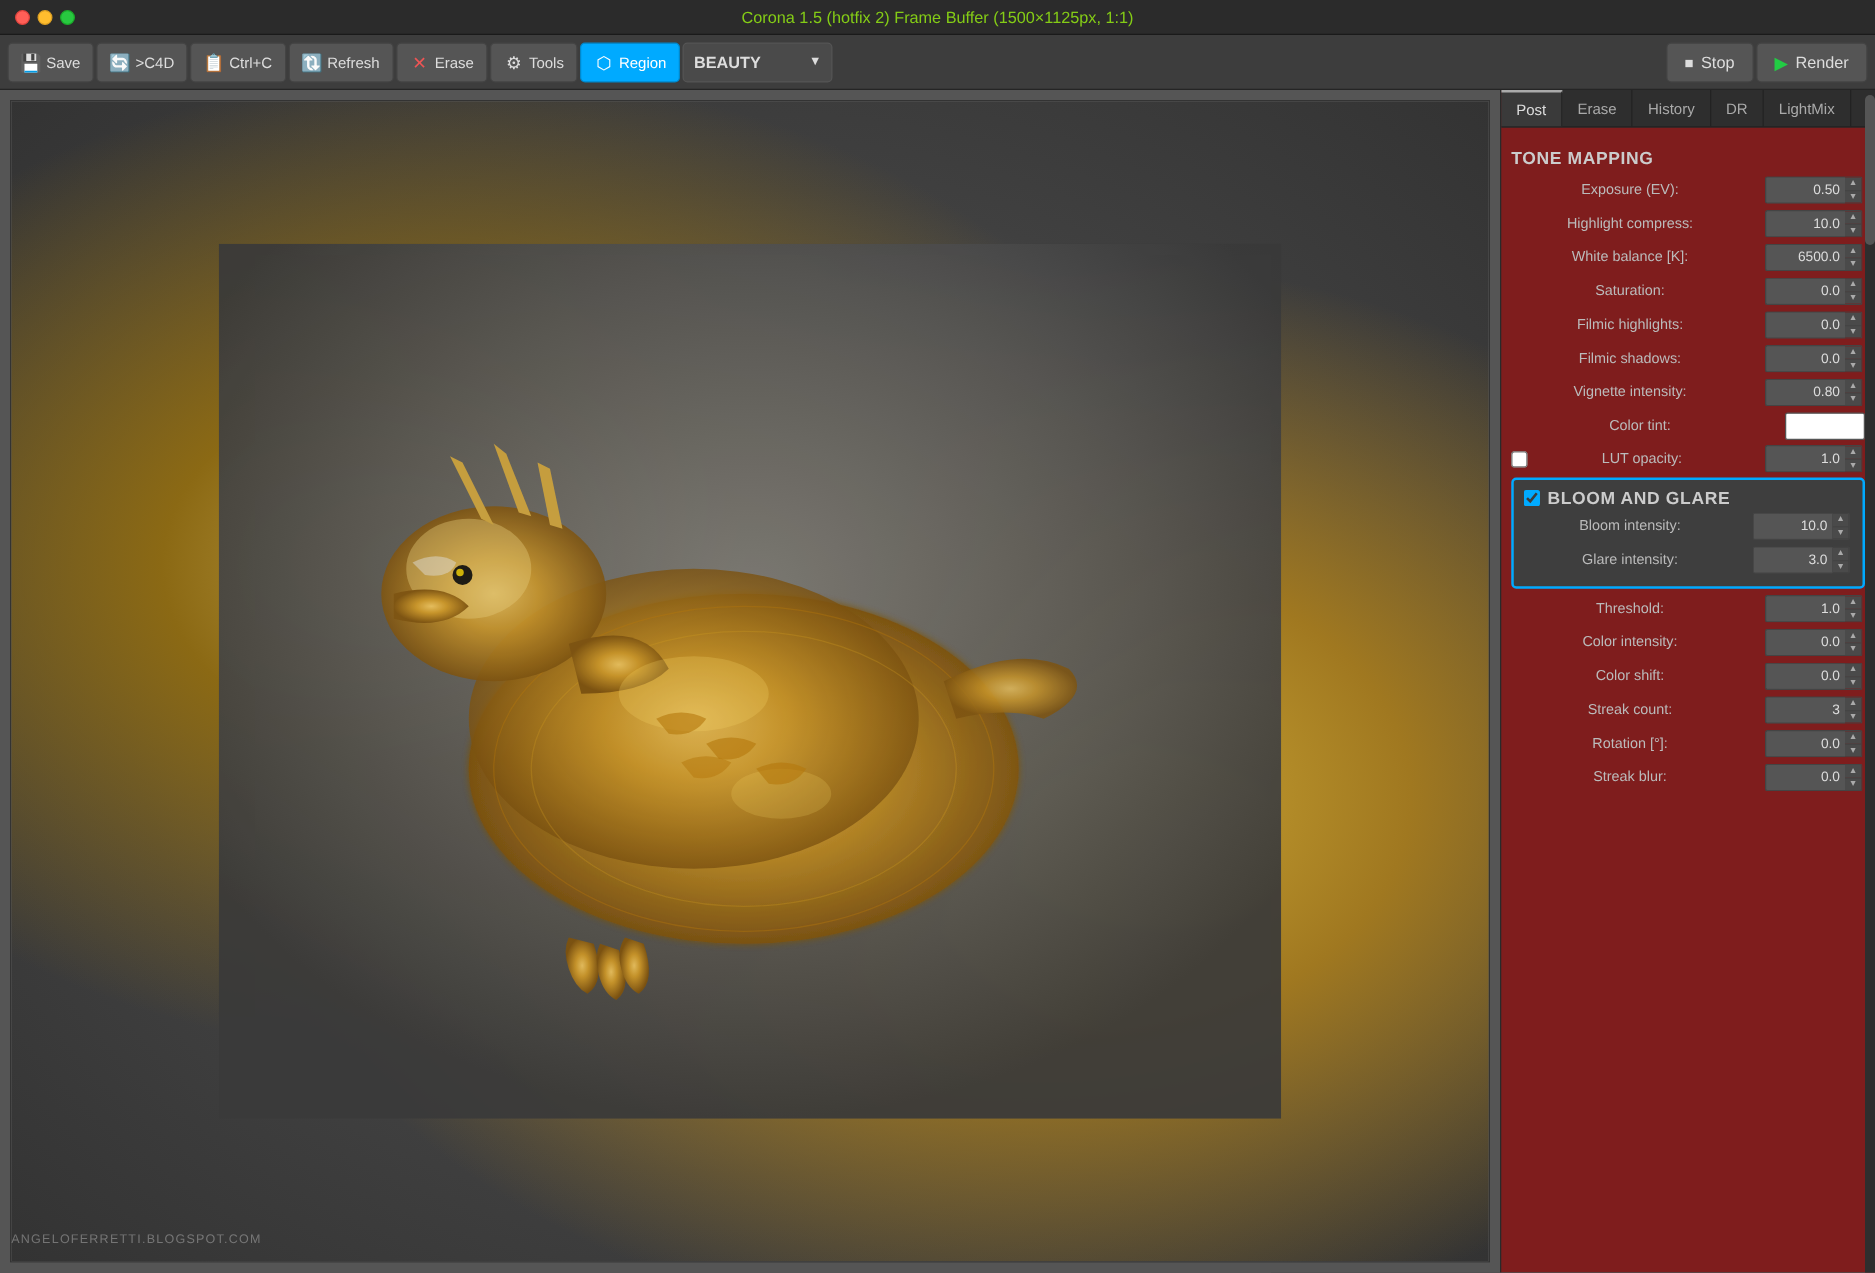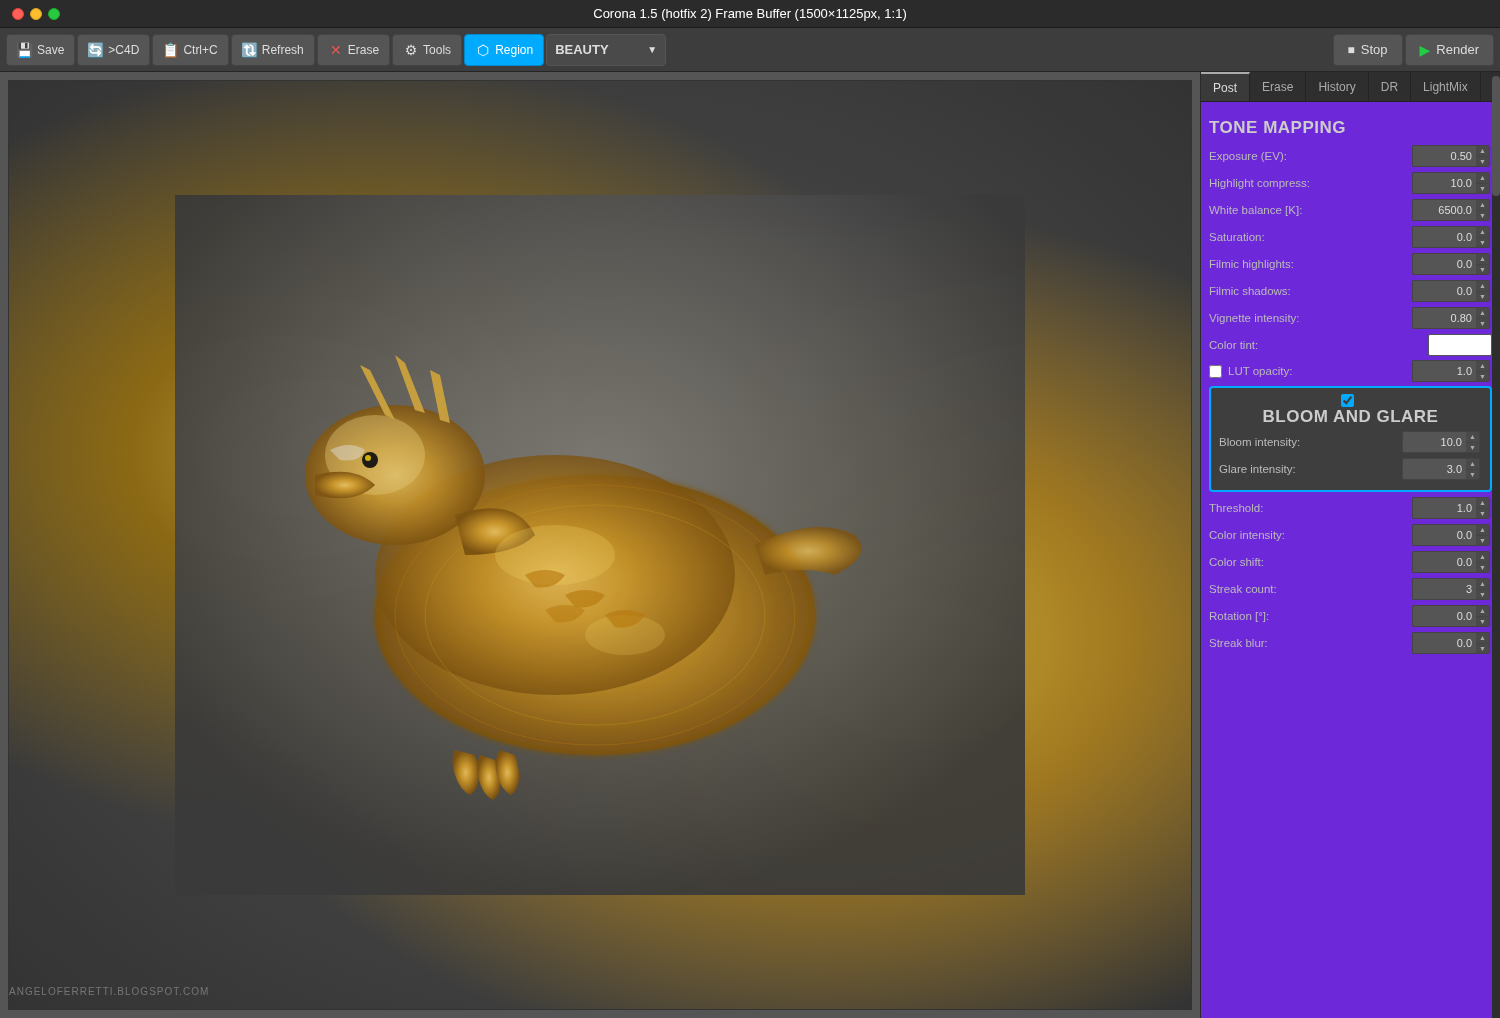--- a/index.html
+++ b/index.html
@@ -18,21 +18,21 @@
       background: #2b2b2b;
       height: 28px;
       display: flex;
       align-items: center;
       justify-content: center;
       position: relative;
       border-bottom: 1px solid #1a1a1a;
     }
     .title-bar-title {
       font-size: 13px;
-      color: #ffffff;
+      color: #84cc16;
       font-weight: 400;
     }
     .traffic-lights {
       position: absolute;
       left: 12px;
       display: flex;
       gap: 6px;
       align-items: center;
     }
     .traffic-light {
@@ -166,21 +166,21 @@
       bottom: 12px;
       left: 0;
       font-size: 10px;
       color: rgba(180,180,180,0.5);
       letter-spacing: 1px;
     }
 
     
     .right-panel {
       width: 300px;
-      background: #6d28d9;
+      background: #7f1d1d;
       border-left: 1px solid #2a2a2a;
       display: flex;
       flex-direction: column;
       overflow: hidden;
     }
 
     
     .panel-tabs {
       display: flex;
       background: #2e2e2e;
@@ -226,38 +226,39 @@
       border-radius: 3px;
       color: #ddd;
       font-size: 12px;
       cursor: pointer;
       text-align: center;
     }
 
     
     .section-header {
       font-weight: bold;
-      font-size: 17px;
+      font-size: 14px;
       color: #ccc;
       margin: 8px 0 6px 0;
       letter-spacing: 0.5px;
     }
 
     
     .form-row {
       display: flex;
       align-items: center;
       margin-bottom: 3px;
       min-height: 24px;
     }
     .form-label {
       flex: 1;
       font-size: 11.5px;
       color: #bbb;
       padding-right: 13px;
+      text-align: center;
     }
     .form-input-wrap {
       display: flex;
       align-items: center;
       width: 80px;
     }
     .form-input {
       width: 64px;
       height: 22px;
       background: #555;
@@ -302,21 +303,20 @@
       border: 1px solid #555;
       border-radius: 2px;
       cursor: pointer;
     }
 
     
     .checkbox-row {
       display: flex;
       align-items: center;
       margin-bottom: 3px;
-      flex-direction: column;
     }
     .form-checkbox {
       width: 13px;
       height: 13px;
       margin-right: 6px;
       accent-color: #00aaff;
       cursor: pointer;
     }
 
     

